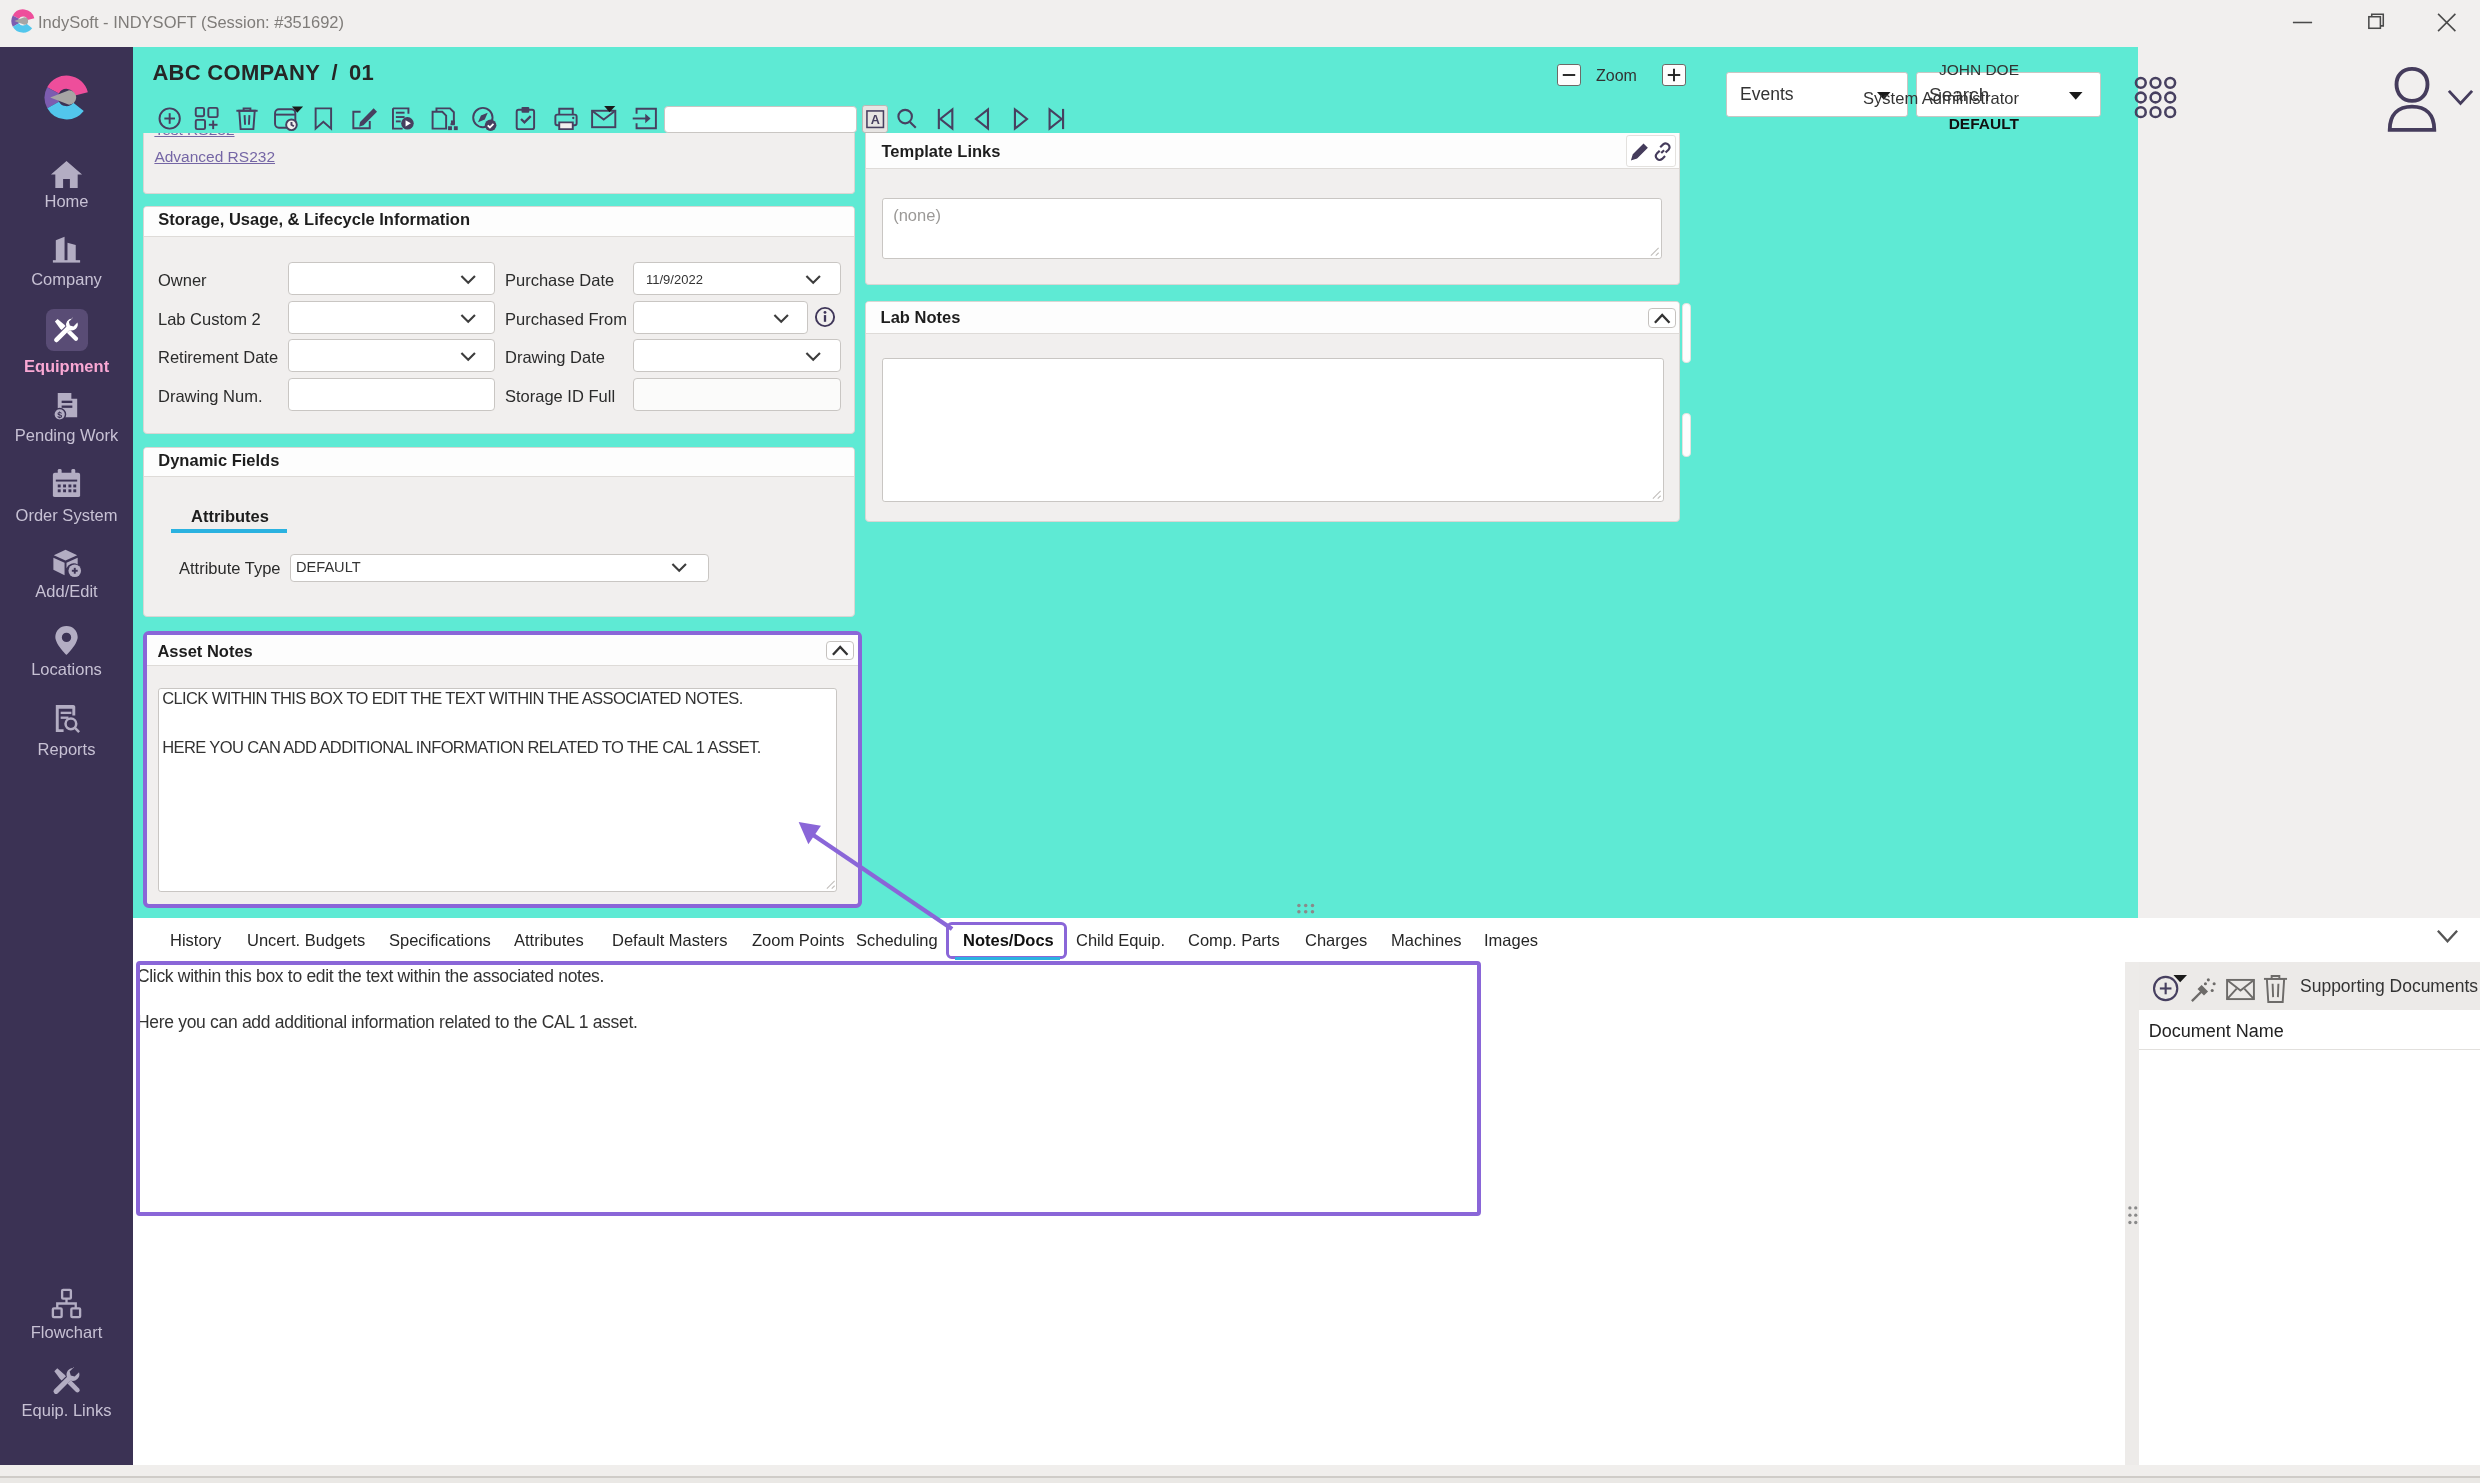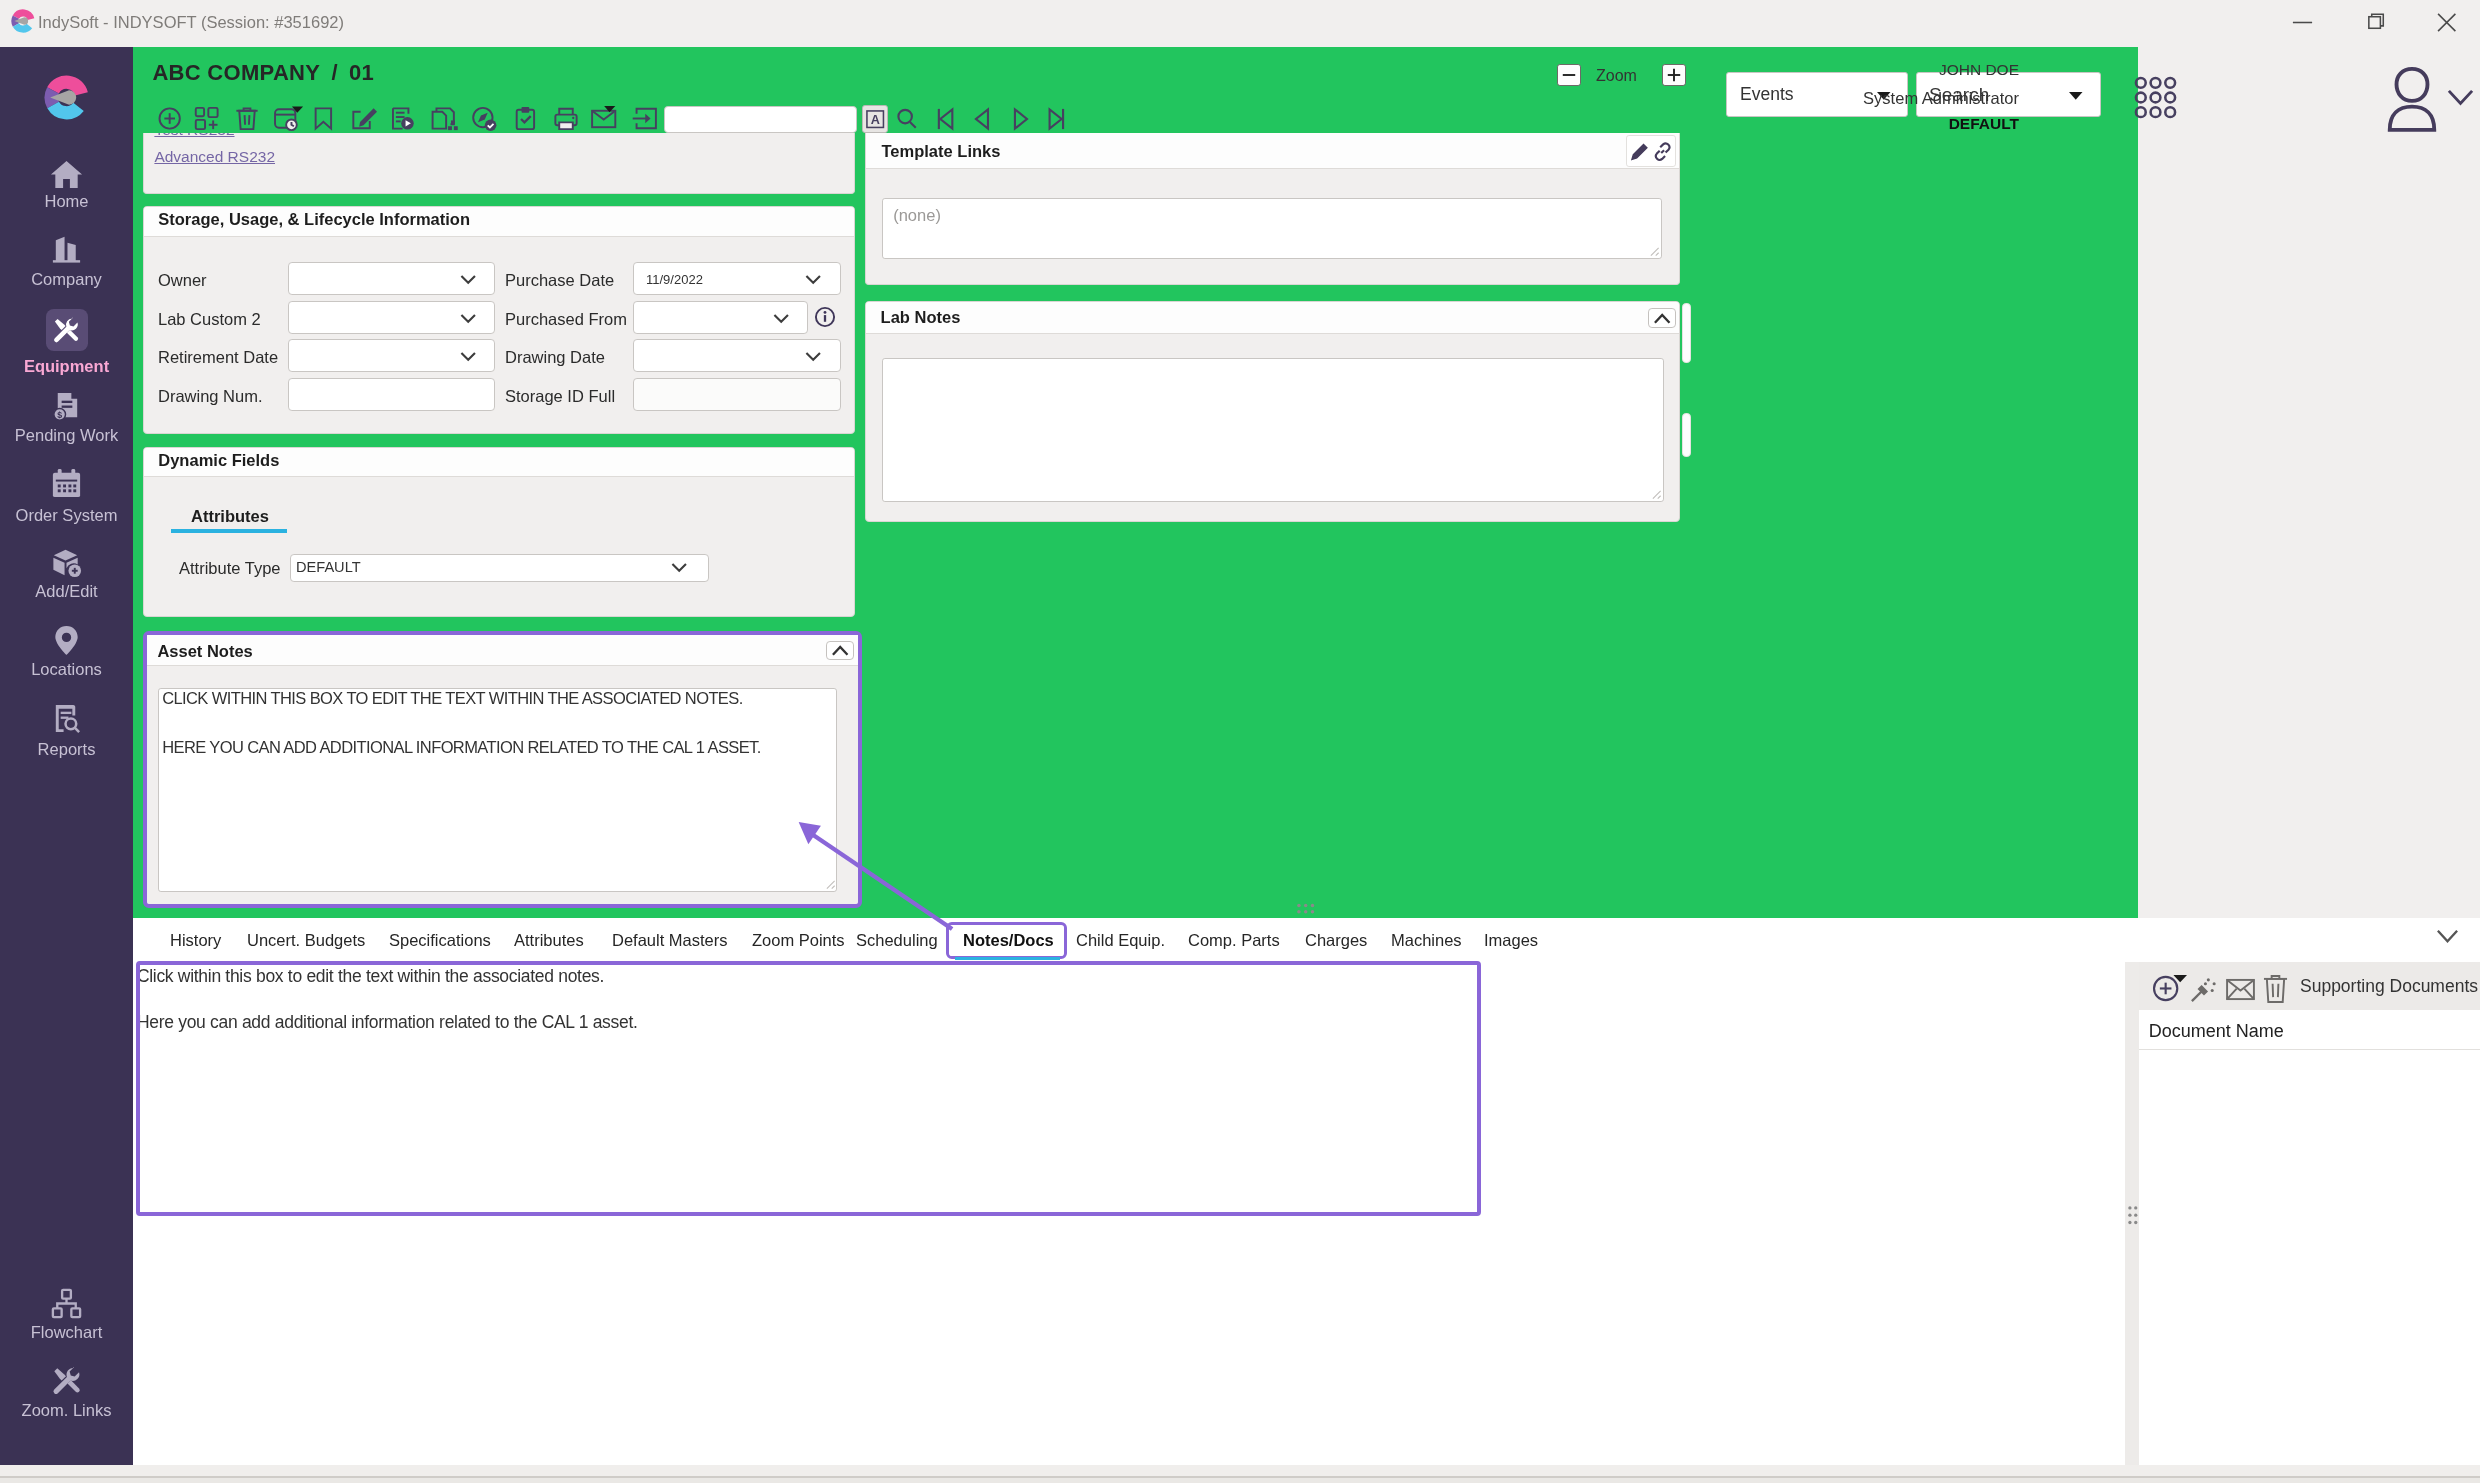--- a/index.html
+++ b/index.html
@@ -3,21 +3,21 @@
 <meta charset="utf-8">
 <style>
 * { margin:0; padding:0; box-sizing:border-box; }
 html,body { width:2480px; height:1484px; overflow:hidden; }
 body { font-family:"Liberation Sans", sans-serif; background:#f1efee; position:relative; color:#2b2b2b; }
 .abs { position:absolute; }
 #titlebar { position:absolute; left:0; top:0; width:2480px; height:47px; background:#f1efee; }
 #titletext { position:absolute; left:38px; top:12.6px; font-size:16.5px; color:#7f7c79; }
 #sidebar { position:absolute; left:0; top:47px; width:133px; height:1419px; background:#3b3254; }
 .navitem { position:absolute; width:133px; text-align:center; color:#c7c1d4; font-size:16.5px; }
-#main { position:absolute; left:133px; top:47px; width:2005px; height:1421px; background:#22c55e; }
+#main { position:absolute; left:133px; top:47px; width:2005px; height:1421px; background:#5eead4; }
 h1 { position:absolute; left:19.4px; top:12.6px; font-size:22px; color:#262626; font-weight:bold; letter-spacing:0.3px; }
 .panel { position:absolute; border:1px solid #d9d6d3; border-radius:3.9px; background:#f1efee; overflow:hidden; }
 .phead { position:absolute; left:0; top:0; width:100%; background:#fdfdfd; border-bottom:1px solid #dedbd8; }
 .ptitle { position:absolute; left:14.6px; font-weight:bold; font-size:16.5px; color:#1d1d1d; }
 .inp { position:absolute; background:#fff; border:1px solid #c9c6c3; border-radius:3.9px; }
 .collapsebtn { position:absolute; background:#fff; border:1px solid #c5c2bf; border-radius:3.9px; }
 .label { position:absolute; font-size:16.5px; color:#2b2b2b; white-space:nowrap; }
 .ddtext { position:absolute; font-size:13px; color:#333; }
 .tab { position:absolute; height:44px; line-height:44px; font-size:16.5px; color:#262626; white-space:nowrap; }
 .hl { border:4.9px solid #8a66d8; position:absolute; border-radius:5.8px; }
@@ -151,21 +151,21 @@
   </svg>
   <div class="navitem" style="top:1276px">Flowchart</div>
 
   <svg class="abs" style="left:49px;top:1316px" width="35" height="35" viewBox="0 0 36 36">
     <g fill="#b3adc3">
       <path d="M24.8 5.2 a6.8 6.8 0 0 0 -6.4 9.1 l-13 13 a2.6 2.6 0 0 0 3.7 3.7 l13-13 a6.8 6.8 0 0 0 8.8-8.5 l-4.5 4.5 -4-1.2 -1.2-4 4.5-4.5 a6.8 6.8 0 0 0 -0.9-.1 z"></path>
       <path d="M8.5 5.5 L5.5 8.5 L11 16 L13 18 L17.5 13.5 L15.5 11.5 Z"></path>
       <path d="M19 21 L27.5 29.5 a2.4 2.4 0 0 0 3.4 -3.4 L22.4 17.6 Z"></path>
     </g>
   </svg>
-  <div class="navitem" style="top:1354px">Zoom. Links</div>
+  <div class="navitem" style="top:1354px">Equip. Links</div>
 </div>
 
 <div id="main">
   <h1>ABC COMPANY  /  01</h1>
 
   <svg class="abs" style="left:21.3px;top:57px" width="505" height="29" viewBox="0 0 520 30">
     <g stroke="#474060" stroke-width="2" fill="none">
       <circle cx="15" cy="15" r="10.5"></circle>
         <line x1="15" y1="9.5" x2="15" y2="20.5"></line>
         <line x1="9.5" y1="15" x2="20.5" y2="15"></line>

